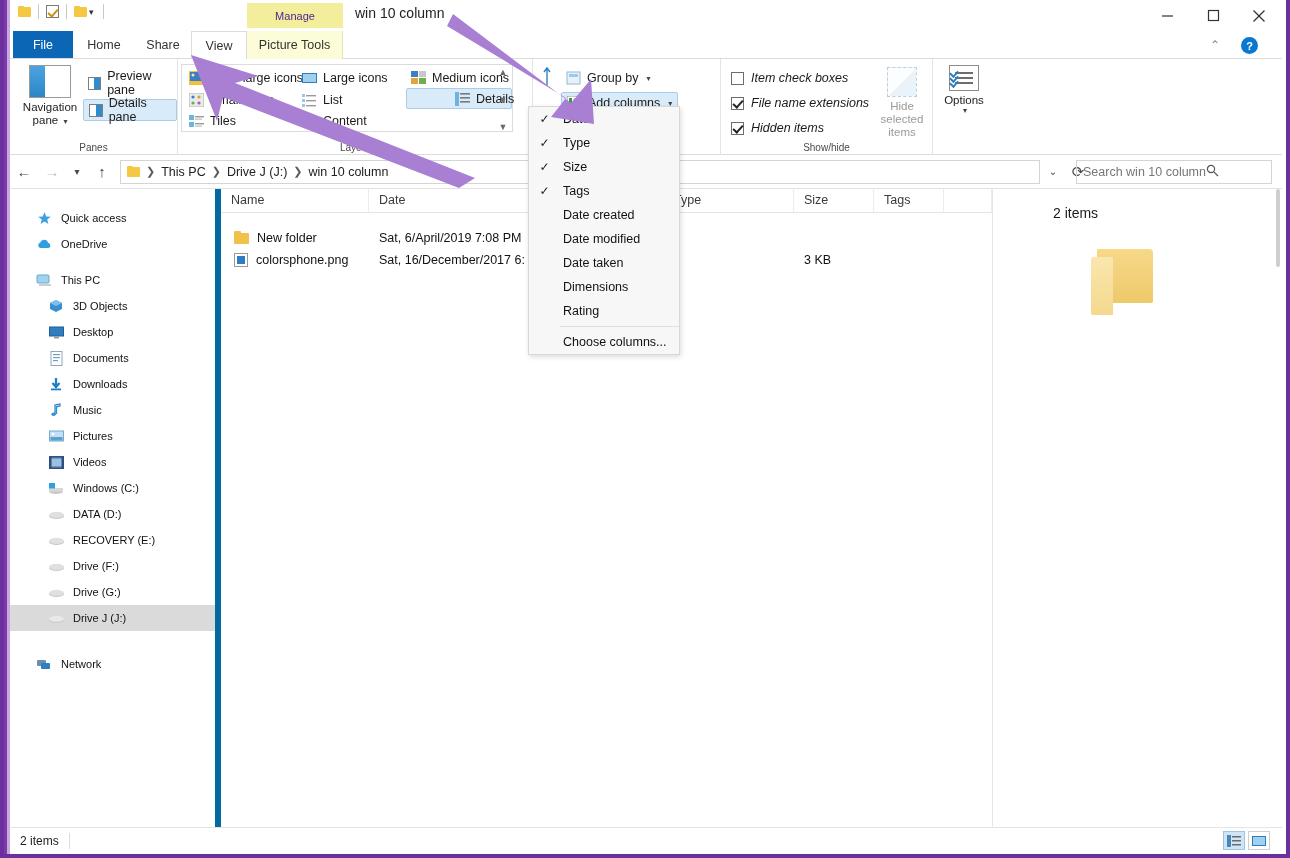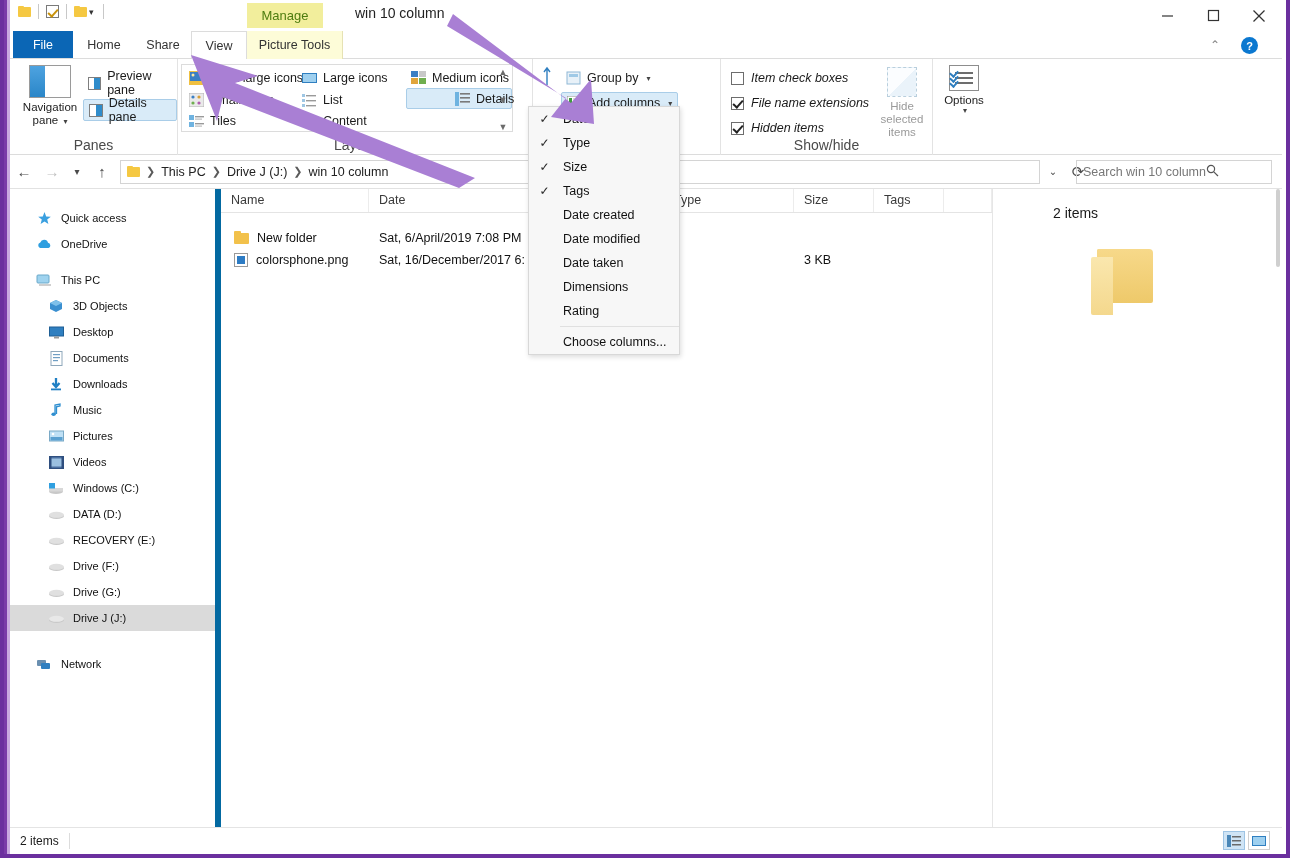--- a/index.html
+++ b/index.html
@@ -43,23 +43,23 @@
     background:#f5c842; border-radius:1px 1px 0 0;
   }
   .chk-ico { width:13px; height:13px; border:1px solid #7a7a7a; background:#fff; position:relative; }
   .chk-ico::after{
     content:""; position:absolute; left:3px; top:1px; width:4px; height:8px;
     border:solid #c9920a; border-width:0 2px 2px 0; transform:rotate(42deg);
   }
   .qat-caret { font-size:9px; color:#333; padding:0 2px; }
 
   .ctx-tab {
-    position:absolute; left:237px; top:3px; width:76px; height:25px;
+    position:absolute; left:237px; top:3px; width:96px; height:25px;
     background:#f2ee9c; display:flex; align-items:center; justify-content:center;
-    font-size:13px; color:#4d7c0f;
+    font-size:11px; color:#4c1d95;
   }
   .win-title {
     position:absolute; left:345px; top:5px; font-size:14px; color:#222;
   }
   .wbtns { position:absolute; right:0; top:0; display:flex; }
   .wbtn { width:46px; height:31px; display:flex; align-items:center; justify-content:center; }
   .wbtn svg { display:block; }
 
   
   .tabstrip {
@@ -83,21 +83,21 @@
   }
 
   
   .ribbon {
     position:absolute; left:5px; right:4px; top:59px; height:96px;
     background:#fff; border-bottom:1px solid #dcdcdc;
   }
   .rgroup { position:absolute; top:0; height:96px; border-right:1px solid #e3e3e3; }
   .rgroup-label {
     position:absolute; bottom:2px; left:0; right:0; text-align:center;
-    font-size:14px; color:#4a4a4a;
+    font-size:10px; color:#4a4a4a;
   }
   
   .g-panes { left:0; width:168px; }
   .navpane-btn {
     position:absolute; left:10px; top:6px; width:60px; height:66px;
     display:flex; flex-direction:column; align-items:center;
   }
   .navpane-ico { width:42px; height:33px; border:1px solid #9a9a9a; background:#fff; display:flex; }
   .navpane-ico i { display:block; width:15px; background:linear-gradient(180deg,#4ea3e0,#2a86c8); }
   .navpane-txt { font-size:11.5px; text-align:center; line-height:13px; margin-top:3px; color:#222; }

